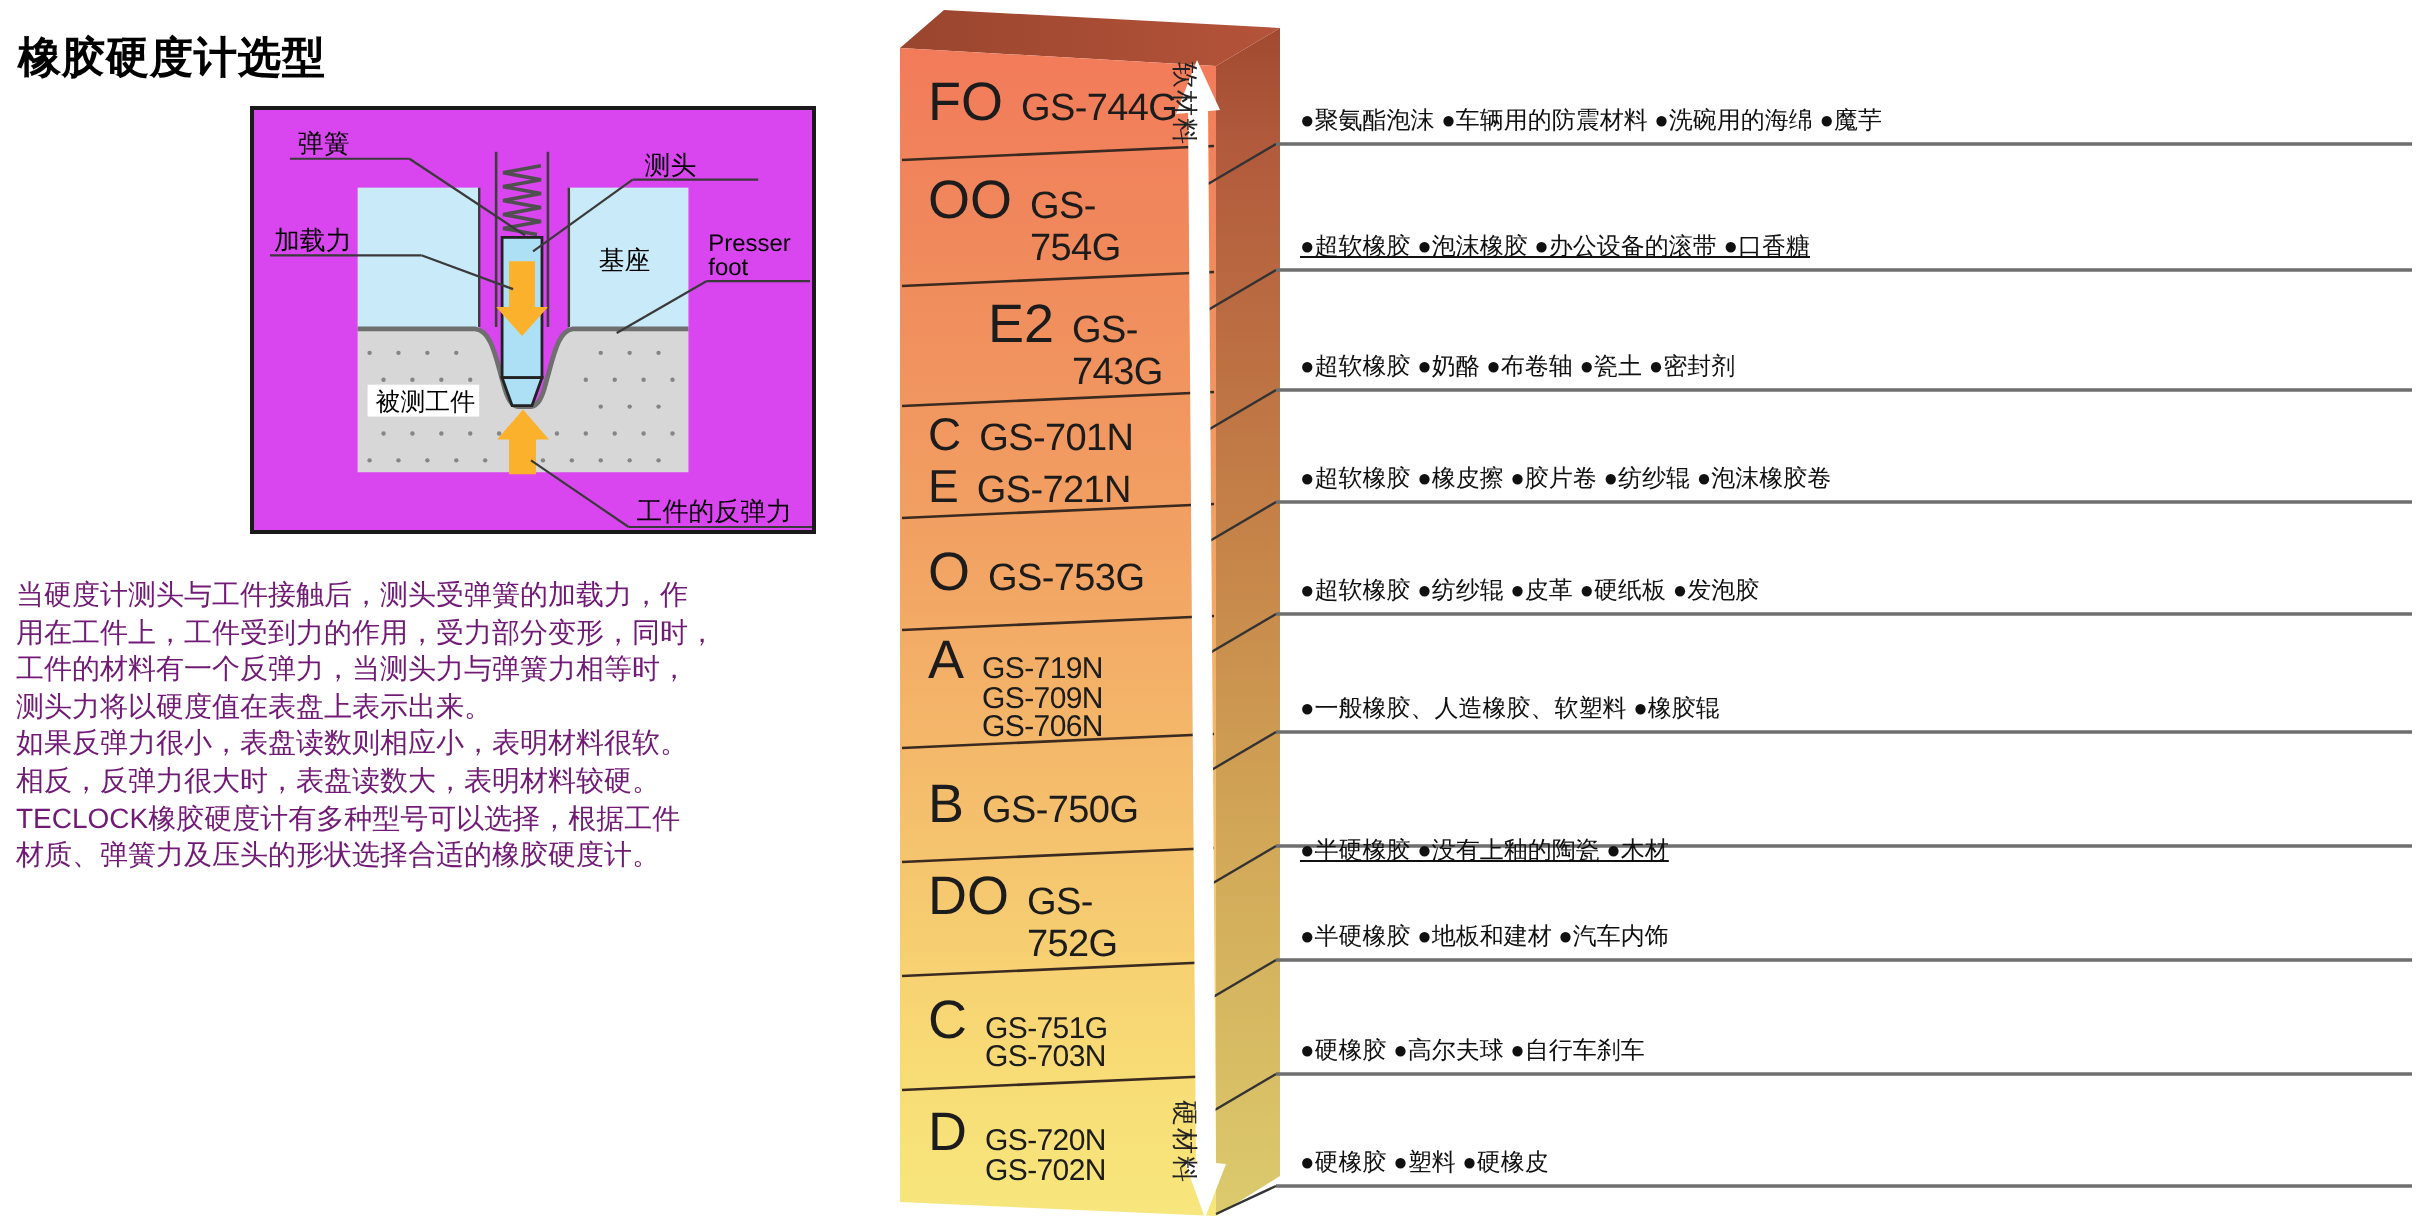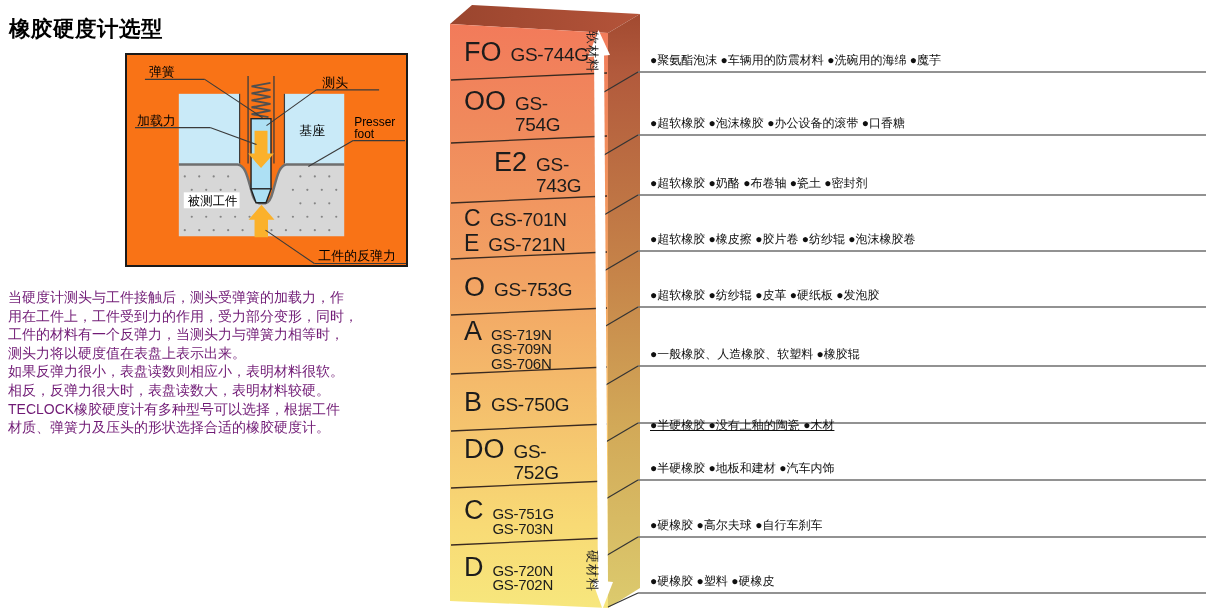--- a/index.html
+++ b/index.html
@@ -2,21 +2,21 @@
 <html style="--front-top: #F3775A; --front-mid: #F2A263; --front-bottom: #F7E77D; --side-top: #9E462E; --side-mid: #C68449; --side-bottom: #DCCB6E; --top-face-left: #9A452E; --top-face-right: #B5543A; --line: #3A2A20; --underline: #6E6E6E; --arrow-yellow: #FBB12B; --housing-blue: #C9EAF8; --probe-blue: #ADE0F4; --workpiece-gray: #D7D7D7;"><head>
 <meta charset="utf-8">
 <style>
   html,body{margin:0;padding:0;background:#fff;}
   #canvas{position:relative;width:1214px;height:610px;background:#fff;overflow:hidden;
           font-family:"Liberation Sans","DejaVu Sans",sans-serif;color:#111;border-radius:31px;}
   
   #page-title{position:absolute;left:9px;top:14px;margin:0;font-size:21.5px;font-weight:700;
               letter-spacing:.5px;color:#000;}
   #diagram-box{position:absolute;left:125px;top:53px;width:283px;height:214px;margin:0;
-               border:2px solid #1a1a1a;box-sizing:border-box;background:#f97316;}
+               border:2px solid #1a1a1a;box-sizing:border-box;background:#d946ef;}
   #diagram-box svg{display:block;width:100%;height:100%;}
   #description{position:absolute;left:8px;top:288px;width:445px;margin:0;
                font-size:14px;line-height:18.6px;white-space:pre-line;color:#701a75;}
   
   #bar{position:absolute;left:450px;top:0;width:196px;height:610px;}
   .face{position:absolute;inset:0;}
   .face.front{clip-path:polygon(0px 24px,158px 33px,158px 608px,0px 601px);
     background:linear-gradient(180deg,var(--front-top) 0%,#f0895c 20%,var(--front-mid) 45%,
                #f5c46e 70%,#f8da75 86%,var(--front-bottom) 100%);}
   .face.top{clip-path:polygon(0px 24px,22px 5px,190px 14px,158px 33px);
@@ -275,21 +275,21 @@
       <line x1="638" y1="537" x2="1206" y2="537" stroke="var(--underline)" stroke-width="1.7"></line>
       <line x1="608" y1="607" x2="638" y2="593" stroke="#333" stroke-width="1.2"></line>
       <line x1="638" y1="593" x2="1206" y2="593" stroke="var(--underline)" stroke-width="1.7"></line>
       <polygon points="594,52 604,52 608,584 598,584" fill="#fff"></polygon>
       <polygon points="598.5,30 588,57 610,55" fill="#fff"></polygon>
       <polygon points="602.5,609 592,580 613,582" fill="#fff"></polygon>
     </svg>
 
   <div id="lists">
       <div class="mat-row" style="top: 52px;">●聚氨酯泡沫 ●车辆用的防震材料 ●洗碗用的海绵 ●魔芋</div>
-      <div class="mat-row" style="top: 115px;">●超软橡胶 ●泡沫橡胶 ●办公设备的滚带 ●口香糖</div>
+      <div class="mat-row" style="top: 115px; text-decoration: underline;">●超软橡胶 ●泡沫橡胶 ●办公设备的滚带 ●口香糖</div>
       <div class="mat-row" style="top: 175px;">●超软橡胶 ●奶酪 ●布卷轴 ●瓷土 ●密封剂</div>
       <div class="mat-row" style="top: 231px;">●超软橡胶 ●橡皮擦 ●胶片卷 ●纺纱辊 ●泡沫橡胶卷</div>
       <div class="mat-row" style="top: 287px;">●超软橡胶 ●纺纱辊 ●皮革 ●硬纸板 ●发泡胶</div>
       <div class="mat-row" style="top: 346px;">●一般橡胶、人造橡胶、软塑料 ●橡胶辊</div>
       <div class="mat-row" style="top: 417px; text-decoration: underline;">●半硬橡胶 ●没有上釉的陶瓷 ●木材</div>
       <div class="mat-row" style="top: 460px;">●半硬橡胶 ●地板和建材 ●汽车内饰</div>
       <div class="mat-row" style="top: 517px;">●硬橡胶 ●高尔夫球 ●自行车刹车</div>
       <div class="mat-row" style="top: 573px;">●硬橡胶 ●塑料 ●硬橡皮</div>
     </div>
 

